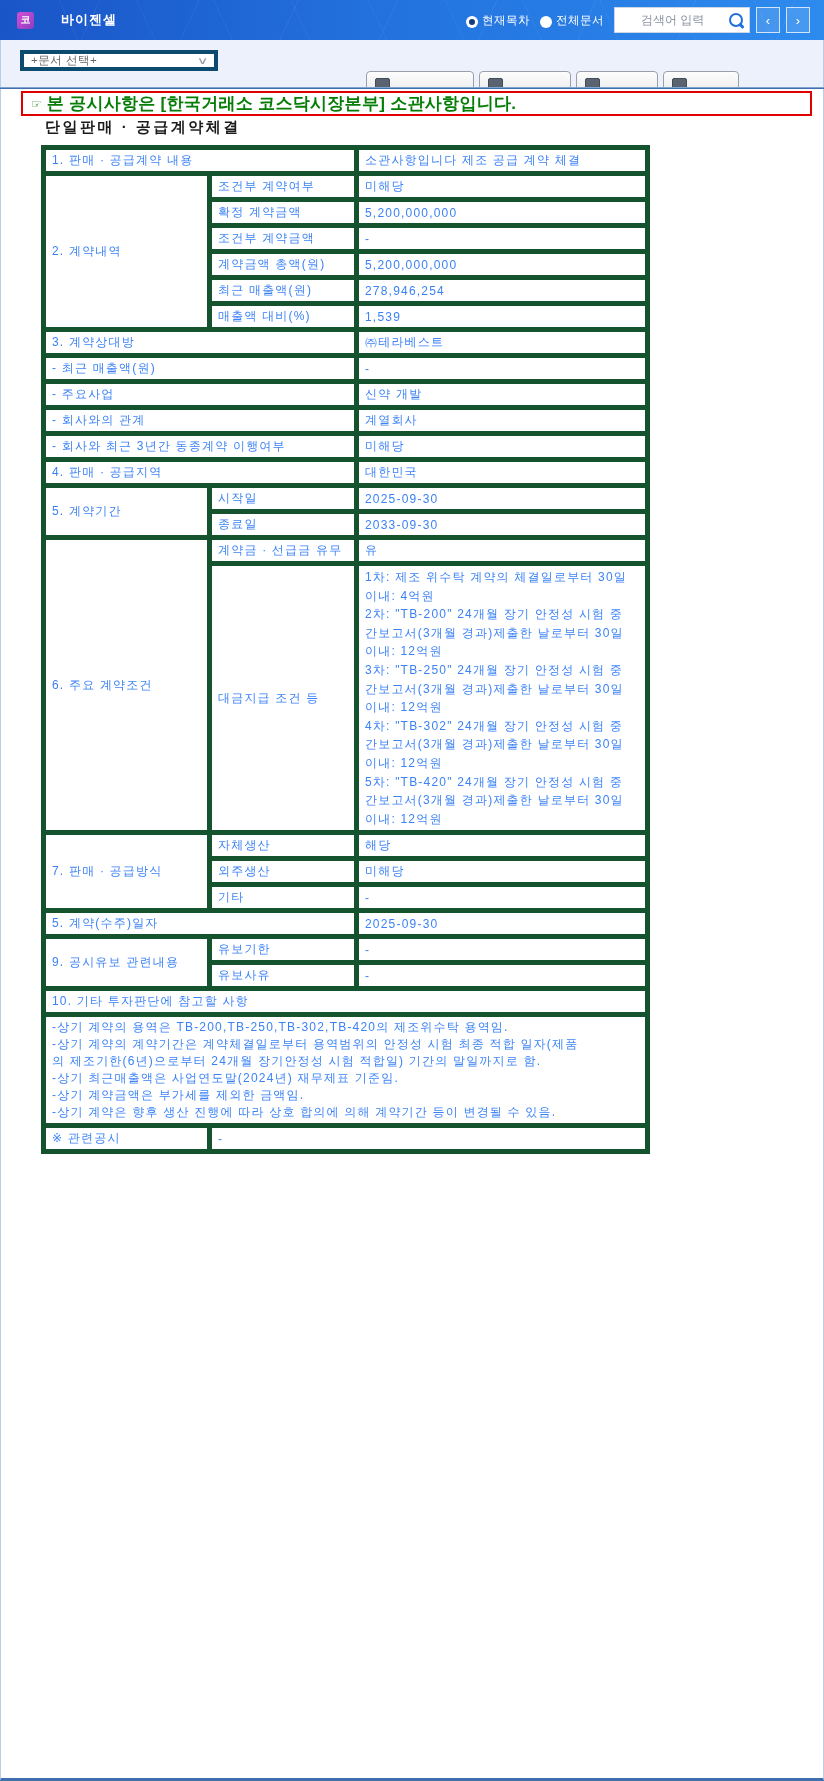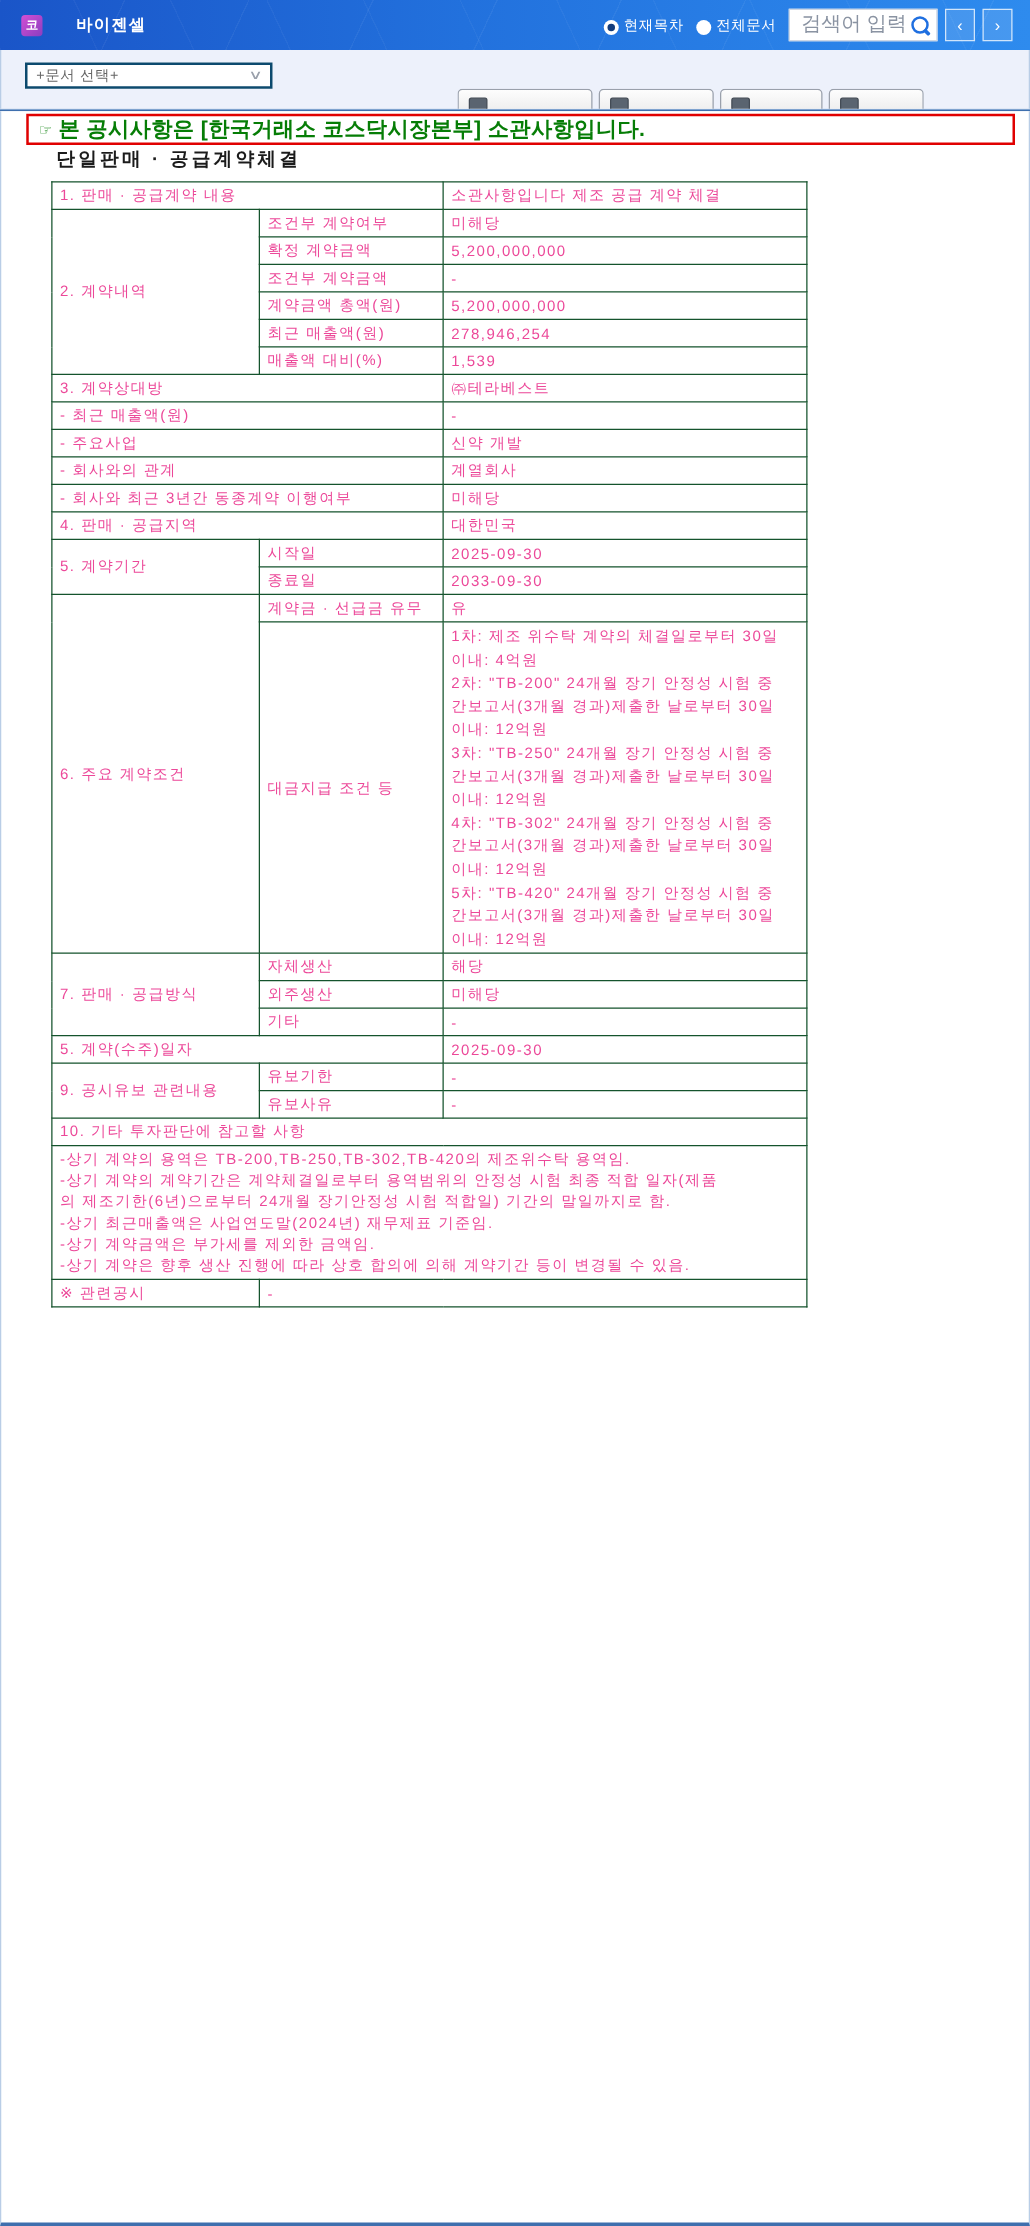--- a/index.html
+++ b/index.html
@@ -25,36 +25,36 @@
     color:#fff;font-size:10px;font-weight:bold;
     display:flex;align-items:center;justify-content:center;
   }
   .company{color:#fff;font-size:13px;font-weight:bold;letter-spacing:1px;padding-left:20px;}
   .top-controls{display:flex;align-items:center;gap:6px;margin-right:14px;}
   .radio-wrap{display:flex;align-items:flex-end;gap:4px;margin-right:4px;}
   .radio{width:12px;height:12px;border-radius:50%;background:#fff;display:inline-block;position:relative;box-sizing:border-box;}
   .radio.checked::after{content:"";position:absolute;left:3px;top:3px;width:6px;height:6px;border-radius:50%;background:#123c7d;}
   .radio-label{color:#fff;font-size:11.5px;letter-spacing:.5px;}
   .searchbox{display:flex;align-items:center;background:#fff;border:1px solid #cdd6e4;height:24px;padding:0 4px 0 7px;}
-  .searchbox input{border:none;outline:none;width:86px;font-size:16px;color:#444;font-family:inherit;}
+  .searchbox input{border:none;outline:none;width:86px;font-size:12px;color:#444;font-family:inherit;margin-left:17px;}
   .searchbox input::placeholder{color:#8a93a2;}
   .lens{width:10px;height:10px;border:2px solid #1f6fe0;border-radius:50%;position:relative;display:inline-block;margin-right:2px;}
   .lens::after{content:"";position:absolute;width:2.5px;height:6px;background:#1f6fe0;left:9px;top:8px;transform:rotate(-45deg);border-radius:1px;}
   .nav-btn{width:22px;height:24px;border:1px solid rgba(255,255,255,.75);background:rgba(255,255,255,.12);
     color:#fff;font-size:13px;display:flex;align-items:center;justify-content:center;cursor:pointer;}
   
   .subbar{
     height:47px;flex:0 0 47px;background:#edf1fb;
     border-left:1px solid #b9cde6;border-right:1px solid #b9cde6;
     display:flex;justify-content:space-between;align-items:flex-start;box-sizing:border-box;
     position:relative;
   }
   .doc-select{
     margin:10px 0 0 19px;width:198px;height:21px;box-sizing:border-box;
-    border:2px solid #0c4a6e;background:#fff;display:flex;align-items:center;justify-content:space-between;
+    border:4px solid #0c4a6e;background:#fff;display:flex;align-items:center;justify-content:space-between;
     padding:0 7px;font-size:11.5px;color:#666;letter-spacing:.5px;cursor:pointer;
   }
   .doc-select .chev{color:#9aa0ab;font-size:10px;transform:scaleX(1.6);}
   .clipped-buttons{position:absolute;right:84px;bottom:0;display:flex;gap:5px;height:16px;overflow:hidden;align-items:flex-start;}
   .clip-btn{
     height:24px;border:1px solid #9aa0ab;border-radius:4px;
     background:linear-gradient(#fdfdfd,#e9e9e9);
     display:flex;align-items:center;padding:3px 8px;gap:5px;box-sizing:border-box;cursor:pointer;
   }
   .clip-ico{width:13px;height:9px;border-radius:2px;background:#5a6470;border:1px solid #434b55;}
@@ -71,21 +71,21 @@
   }
   .notice .hand{color:#067d06;font-size:12px;}
   .notice .msg{color:#067d06;font-size:17px;font-weight:bold;letter-spacing:.3px;}
   .doc-title{
     margin:2px 0 8px 44px;font-size:15px;font-weight:bold;color:#1b1b1b;letter-spacing:2.5px;
   }
   table.disclosure{
     margin-left:40px;border-collapse:collapse;table-layout:fixed;width:604px;
   }
   table.disclosure td{
-    border:1px solid #14532d;font-size:12px;color:#ec4899;
+    border:5px solid #14532d;font-size:12px;color:#3b82f6;
     padding:2px 6px;letter-spacing:1.2px;height:17px;
     overflow:hidden;
   }
   td.c-label{width:166px;}
   td.c-sub{width:147px;}
   td.c-val{width:291px;}
   td.multiline{white-space:pre-wrap;line-height:18.6px;padding:2px 6px;}
   td.notes{white-space:pre-wrap;line-height:17px;letter-spacing:1px;}
   .spacer{height:100%;}
 </style>

